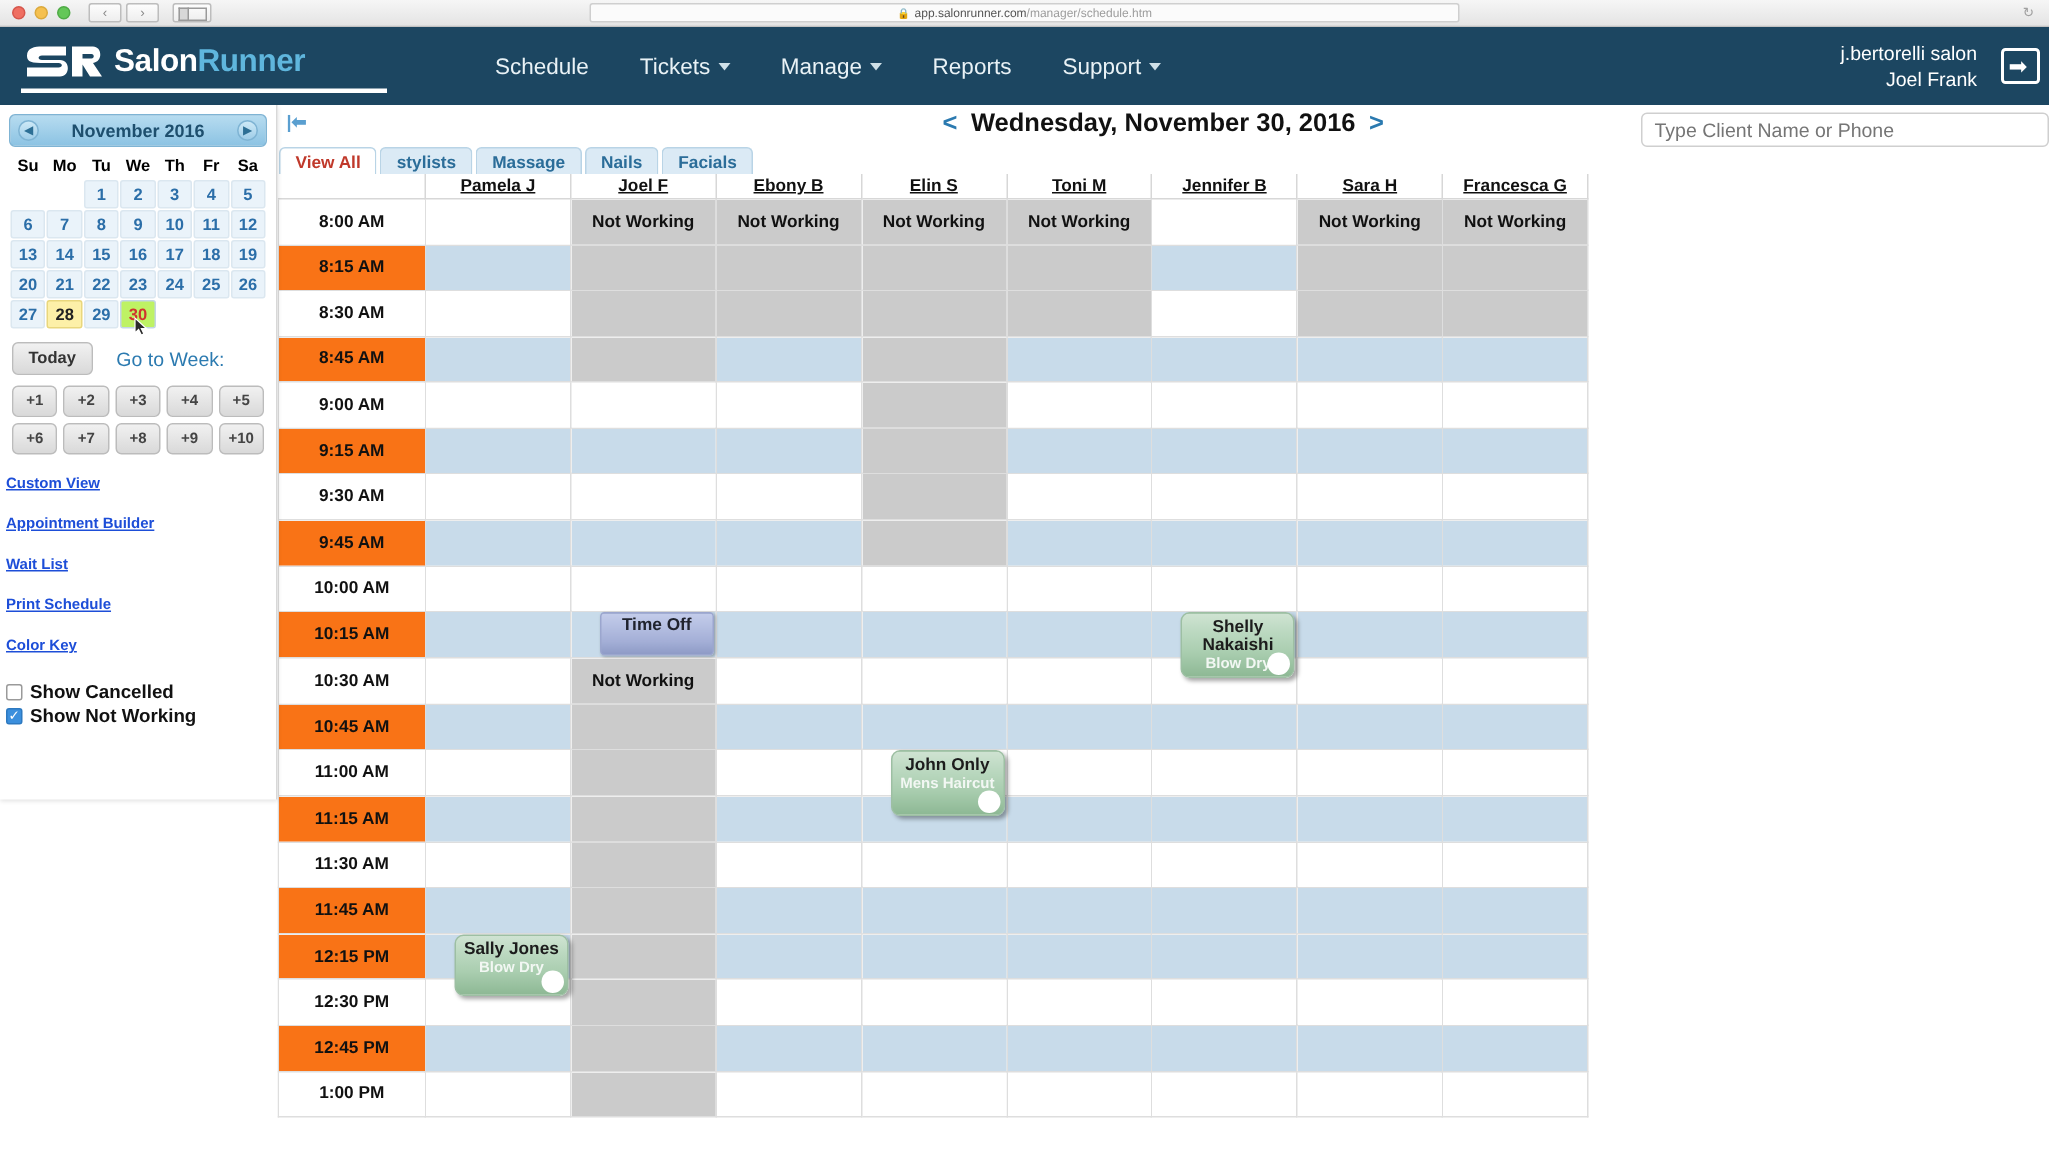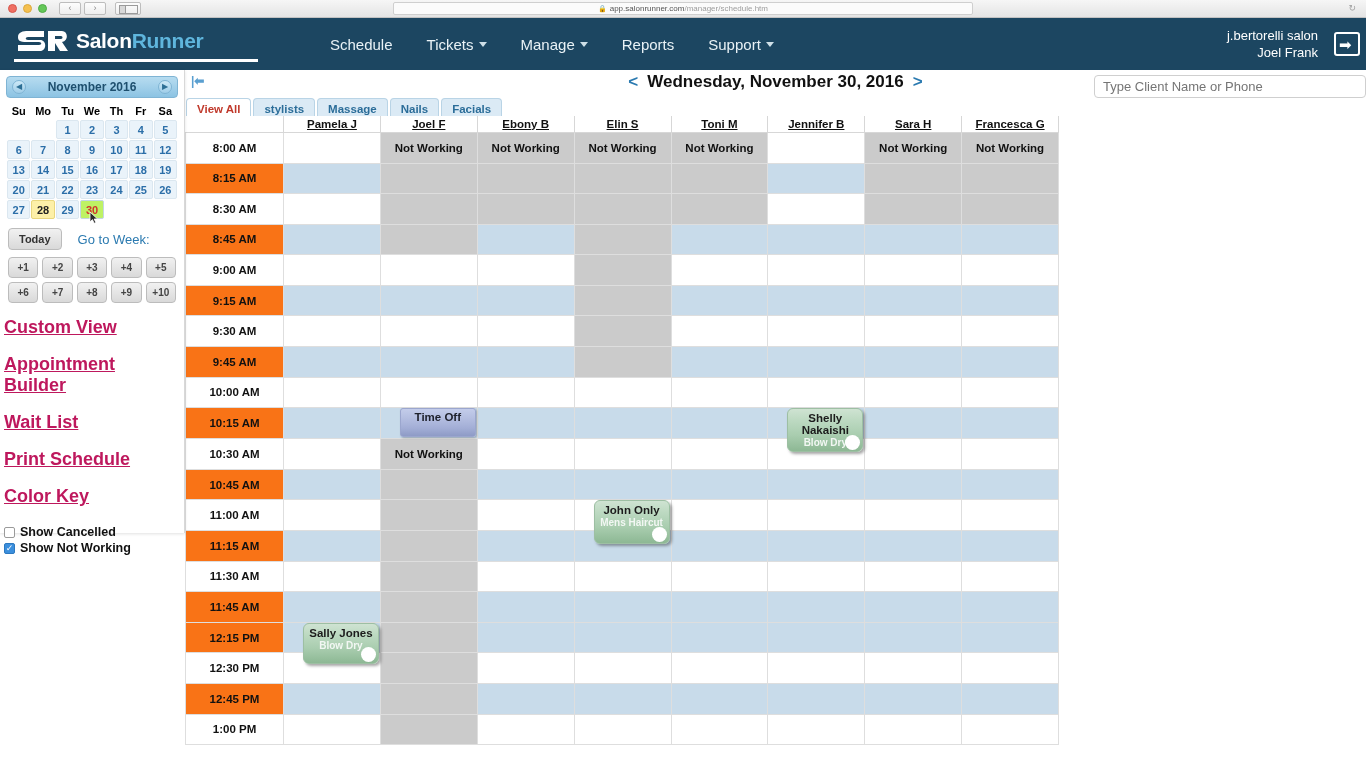--- a/index.html
+++ b/index.html
@@ -165,22 +165,22 @@
     gap: 4px; padding: 7px 8px 0 8px;
   }
   .wbtn {
     background: linear-gradient(#f1f1f1, #d9d9d9);
     border: 1px solid #bcbcbc; border-radius: 4px;
     font-size: 10px; font-weight: bold; color: #444;
     text-align: center; padding: 4px 0; cursor: pointer;
   }
   .side-links { padding: 14px 6px 0 4px; }
   .side-link {
-    display: block; font-size: 18px; font-weight: bold;
-    color: #be185d; text-decoration: underline;
+    display: block; font-size: 10px; font-weight: bold;
+    color: #1d4ed8; text-decoration: underline;
     margin-bottom: 16px; cursor: pointer;
   }
   .checks { padding: 2px 0 0 4px; }
   .chk-row { display: flex; align-items: center; gap: 5px; margin-bottom: 2px; }
   .chk {
     width: 11px; height: 11px; border: 1px solid #9a9a9a;
     background: #fff; border-radius: 2px; flex: 0 0 11px;
   }
   .chk.on {
     background: #3b8fdd; border-color: #2d79c0;

